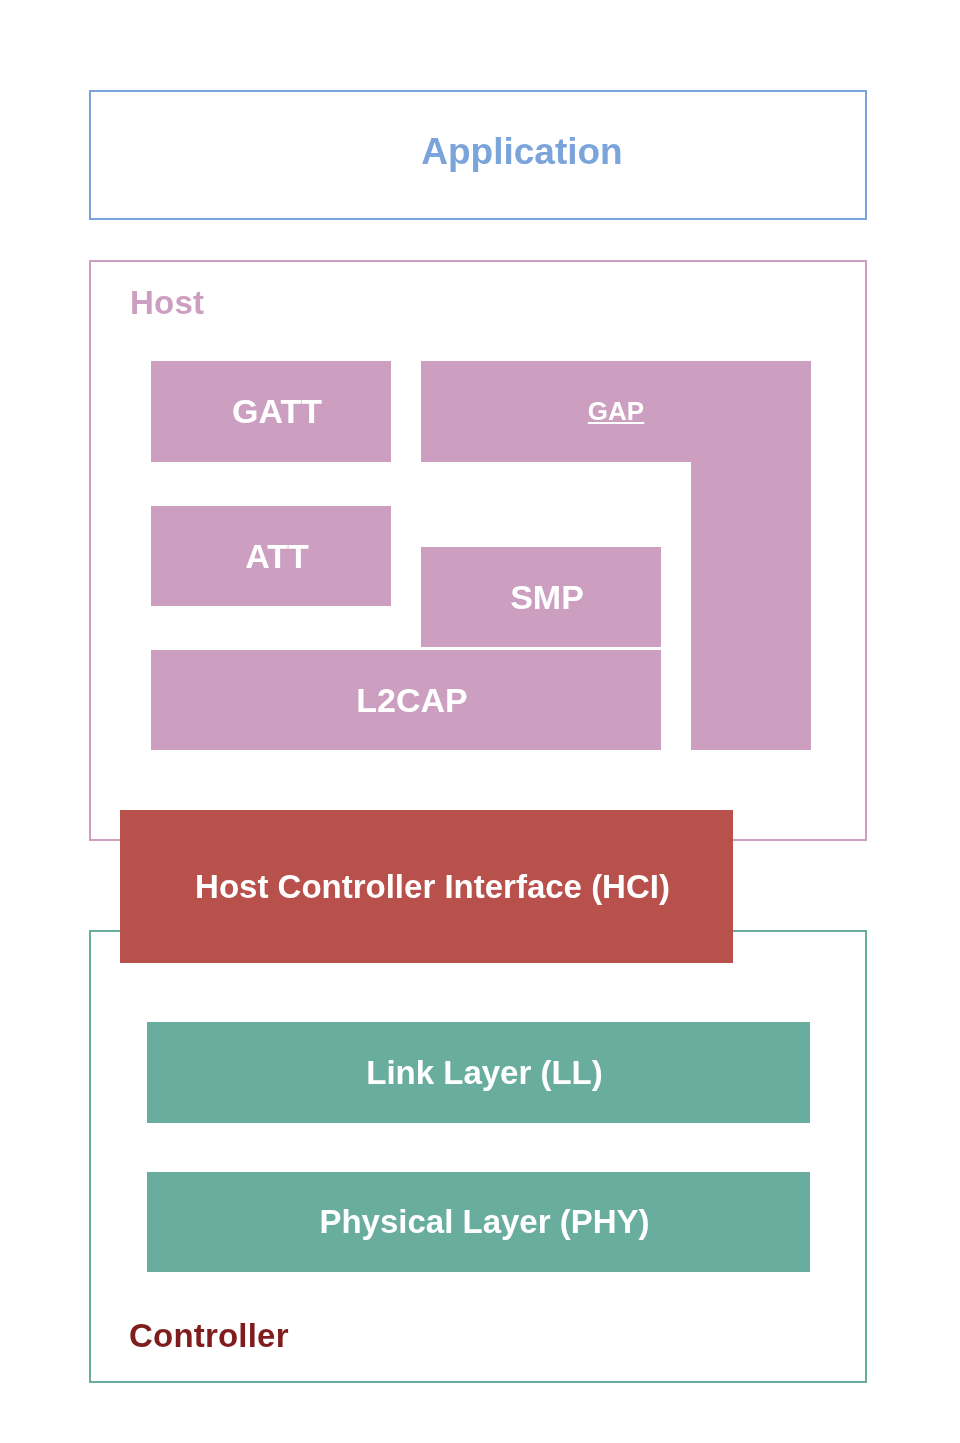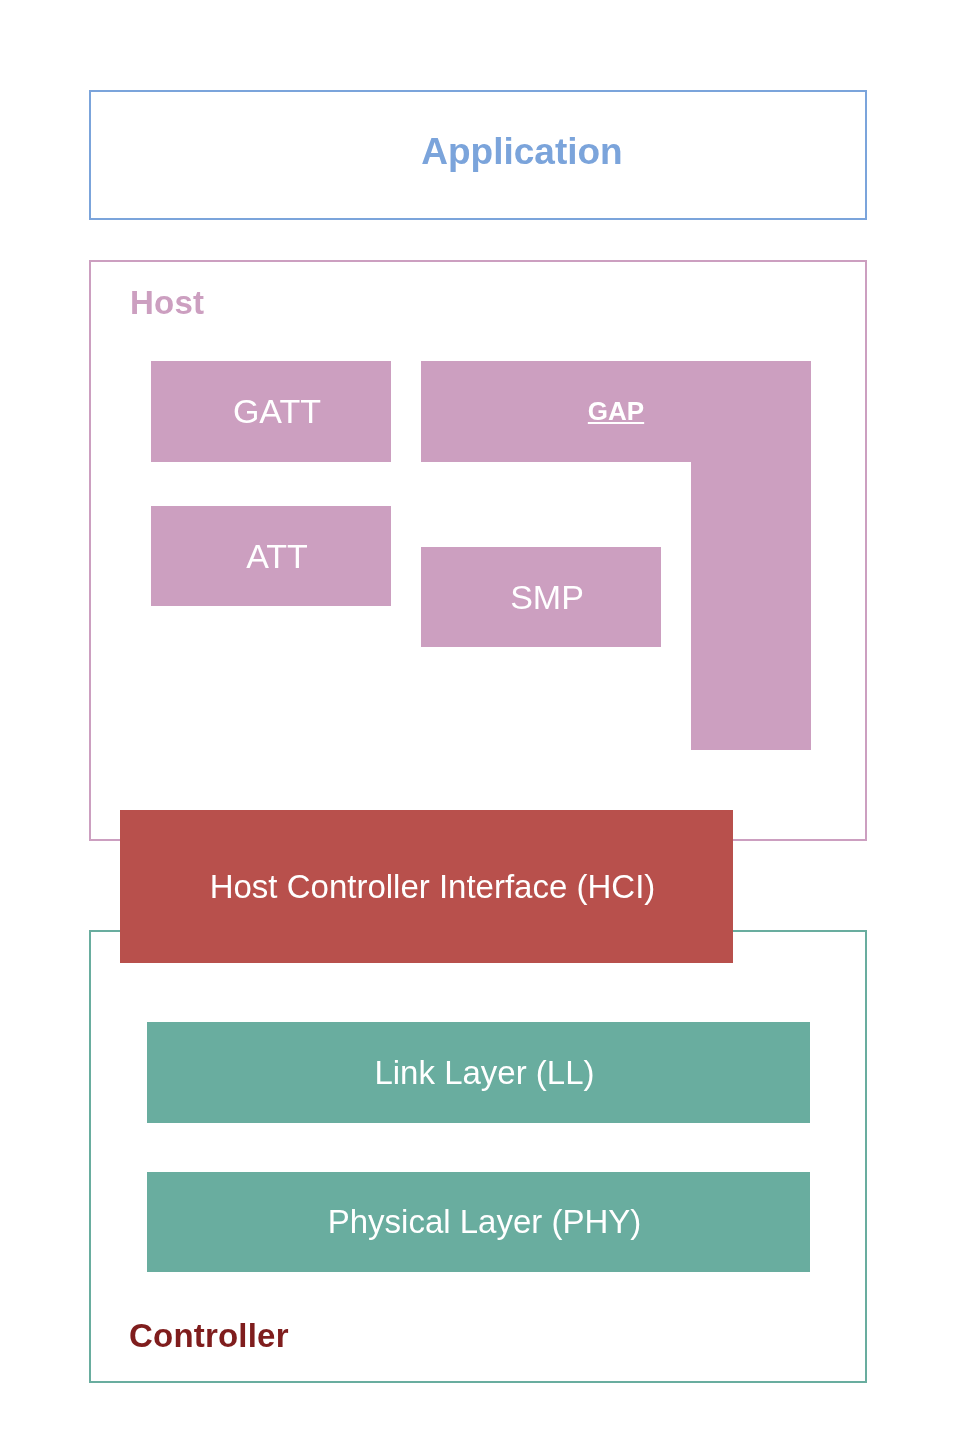--- a/index.html
+++ b/index.html
@@ -87,21 +87,21 @@
   }
 
   
   .block {
     position: absolute;
     box-sizing: border-box;
     display: flex;
     align-items: center;
     justify-content: center;
     color: #ffffff;
-    font-weight: normal;
+    font-weight: bold;
     white-space: nowrap;
     padding-left: 12px;
   }
 
   .block.host-fill   { background: #cc9fc0; }
   .block.ctrl-fill   { background: #69ad9f; }
   .block.hci-fill    { background: #b8504c; }
 
   
   #block-gatt {
@@ -193,20 +193,21 @@
   <div id="block-gap">
     <div class="gap-arm-horizontal"></div>
     <div class="gap-arm-vertical"></div>
     <div class="gap-label">GAP</div>
   </div>
 
   <div class="block host-fill" id="block-att">ATT</div>
 
   <div class="block host-fill" id="block-smp">SMP</div>
 
+  <div class="block host-fill" id="block-l2cap">L2CAP</div>
 
   <div class="container-box" id="controller-box"></div>
 
   <div class="block ctrl-fill" id="block-ll">Link Layer (LL)</div>
 
   <div class="block ctrl-fill" id="block-phy">Physical Layer (PHY)</div>
 
   <div class="section-label" id="controller-label">Controller</div>
 
   <div class="block hci-fill" id="block-hci">Host Controller Interface (HCI)</div>

